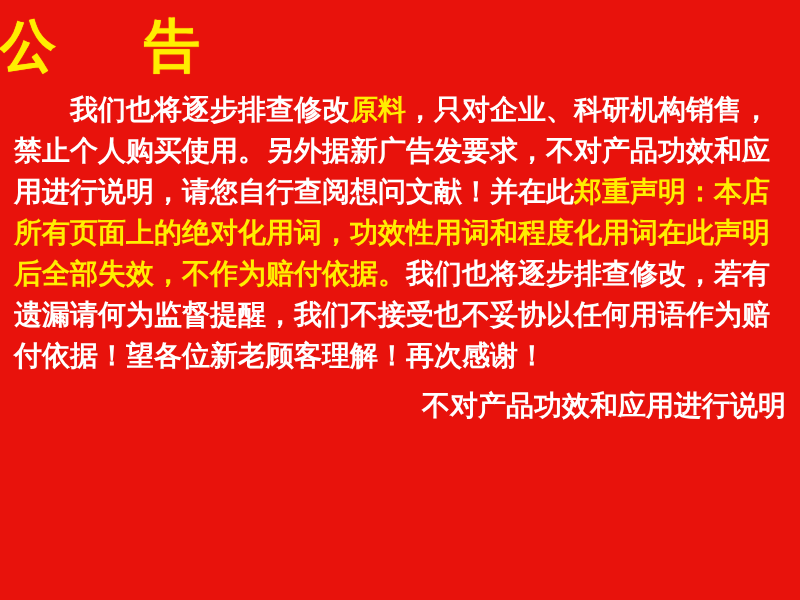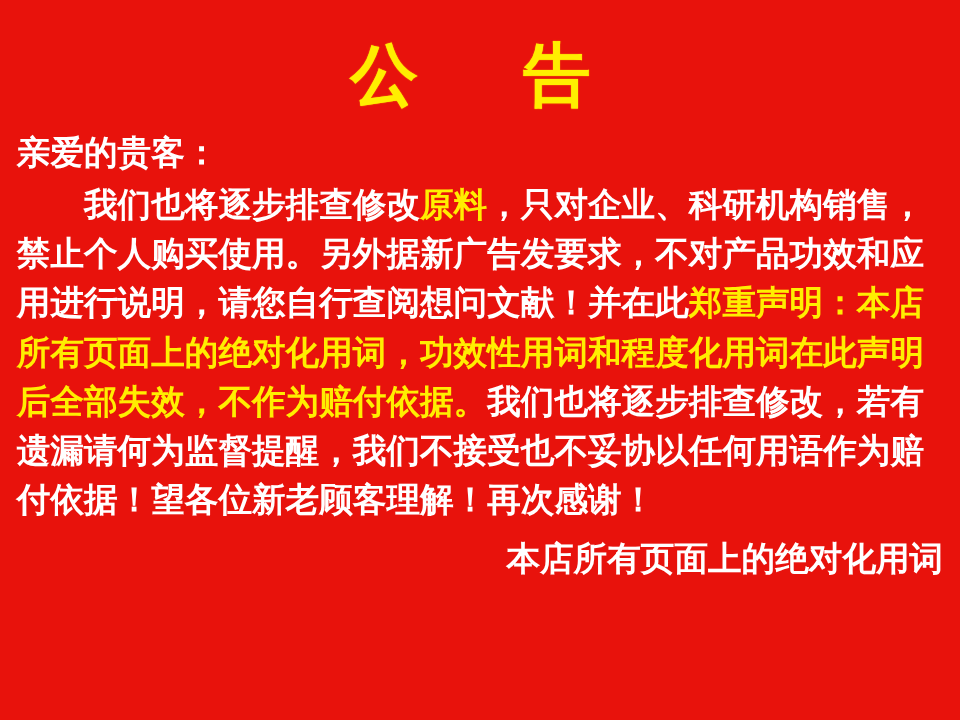--- a/index.html
+++ b/index.html
@@ -14,26 +14,26 @@
     overflow: hidden;
   }
   .notice {
     position: relative;
     width: 800px;
     height: 600px;
     box-sizing: border-box;
     background: #e8120c;
   }
   .notice-title {
-    text-align: center;
+    text-align: left;
     color: #ffee00;
     font-size: 56px;
     font-weight: bold;
     letter-spacing: 16px;
-    padding-top: 32px;
+    padding-top: 14px;
     line-height: 1.15;
     text-shadow: 0 0 1px #ffee00;
   }
   .notice-body {
     padding: 12px 14px 0 14px;
     color: #ffffff;
     font-size: 28px;
     line-height: 1.46;
     font-weight: bold;
     letter-spacing: 0px;
@@ -59,21 +59,20 @@
   }
 </style>
 </head>
 <body>
 
 <div class="notice">
 
   <div class="notice-title">公　告</div>
 
   <div class="notice-body">
-    <p class="salutation">亲爱的贵客：</p>
     <p class="para">
       <span>我们也将逐步排查修改</span><span class="hl">原料</span><span>，只对企业、科研机构销售，禁止个人购买使用。另外据新广告发要求，不对产品功效和应用进行说明，请您自行查阅想问文献！并在此</span><span class="hl">郑重声明：本店所有页面上的绝对化用词，功效性用词和程度化用词在此声明后全部失效，不作为赔付依据。</span><span>我们也将逐步排查修改，若有遗漏请何为监督提醒，我们不接受也不妥协以任何用语作为赔付依据！望各位新老顾客理解！再次感谢！</span>
     </p>
   </div>
 
-  <div class="signature">本店所有页面上的绝对化用词</div>
+  <div class="signature">不对产品功效和应用进行说明</div>
 
 </div>
 
 </body></html>

